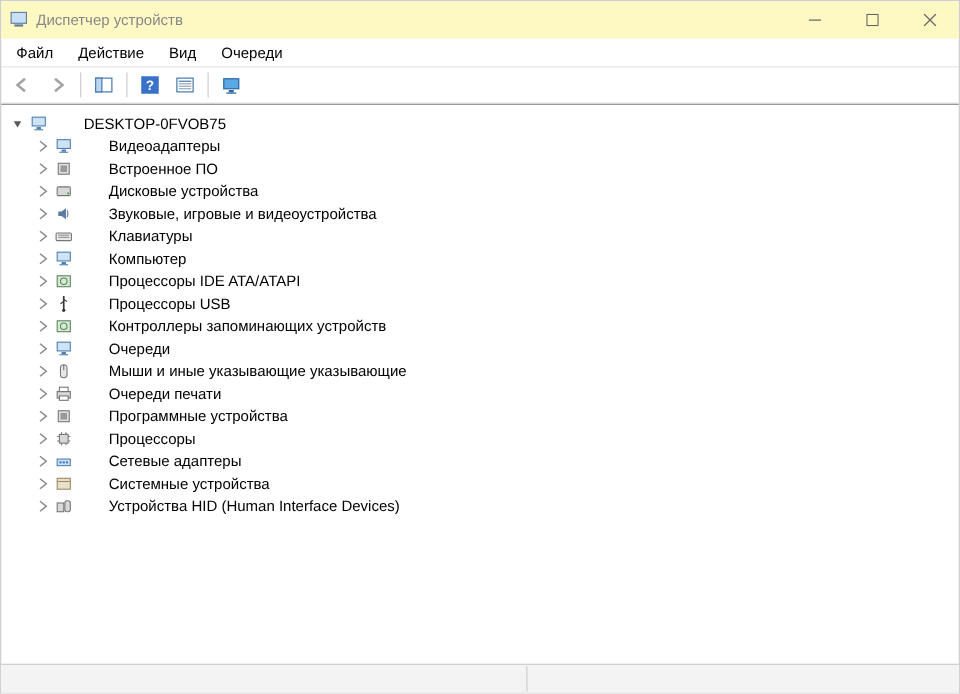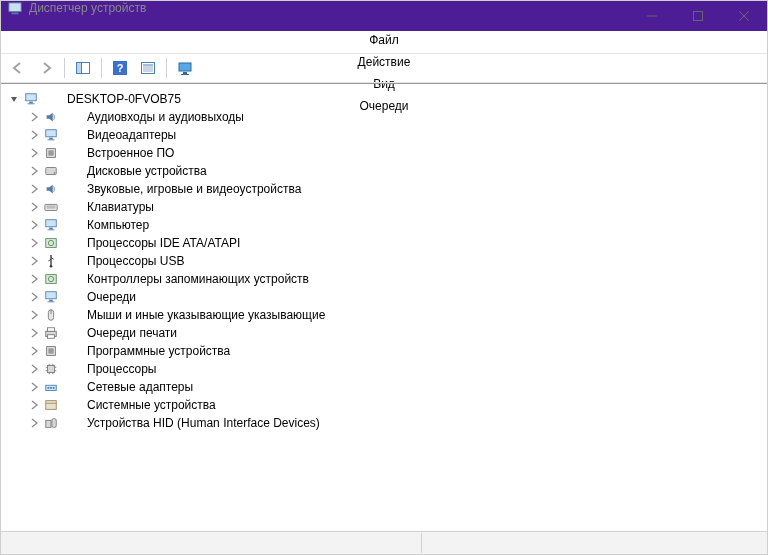--- a/index.html
+++ b/index.html
@@ -18,22 +18,23 @@
     flex-direction: column;
     width: 768px;
     height: 555px;
     border: 1px solid #cfcfcf;
     box-sizing: border-box;
     background: #fff;
   }
   
   .titlebar {
     display: flex;
+    align-items: center;
     height: 30px;
-    background: #4c1d95;
+    background: #fef9c3;
     padding-left: 6px;
     color: #888;
     font-size: 12px;
   }
   .titlebar .app-icon {
     width: 16px;
     height: 16px;
     margin-right: 6px;
     display: inline-flex;
     align-items: center;
@@ -52,21 +53,20 @@
   .tb-btn svg { stroke: #666; }
   
   .menubar {
     display: flex;
     align-items: center;
     height: 22px;
     padding: 0 4px;
     border-bottom: 1px solid #e5e5e5;
     font-size: 12px;
     gap: 4px;
-    flex-direction: column;
   }
   .menu-item {
     padding: 2px 8px;
     color: #000;
   }
   
   .toolbar {
     display: flex;
     align-items: center;
     height: 28px;
@@ -248,34 +248,20 @@
       </div>
       <div id="tree-children">
           <div class="tree-node">
             <span class="expander">
               <svg width="10" height="10" viewBox="0 0 10 10">
                 <path d="M3 1 L8 5 L3 9" fill="none" stroke="#888" stroke-width="1.2"></path>
               </svg>
             </span>
             <span class="node-icon">
               <svg width="14" height="14" viewBox="0 0 16 16">
-                <path d="M3 6h3l4-3v10l-4-3H3z" fill="#5a7aa0"></path>
-                <path d="M11 5c1 1 1 5 0 6" fill="none" stroke="#5a7aa0"></path>
-              </svg>
-            </span>
-            <span class="node-label">Аудиовходы и аудиовыходы</span>
-          </div>
-          <div class="tree-node">
-            <span class="expander">
-              <svg width="10" height="10" viewBox="0 0 10 10">
-                <path d="M3 1 L8 5 L3 9" fill="none" stroke="#888" stroke-width="1.2"></path>
-              </svg>
-            </span>
-            <span class="node-icon">
-              <svg width="14" height="14" viewBox="0 0 16 16">
                 <rect x="2" y="2" width="12" height="8" fill="#cfe3f7" stroke="#4d7fb0"></rect>
                 <rect x="6" y="11" width="4" height="2" fill="#4d7fb0"></rect>
                 <rect x="4" y="13" width="8" height="1" fill="#4d7fb0"></rect>
               </svg>
             </span>
             <span class="node-label">Видеоадаптеры</span>
           </div>
           <div class="tree-node">
             <span class="expander">
               <svg width="10" height="10" viewBox="0 0 10 10">

